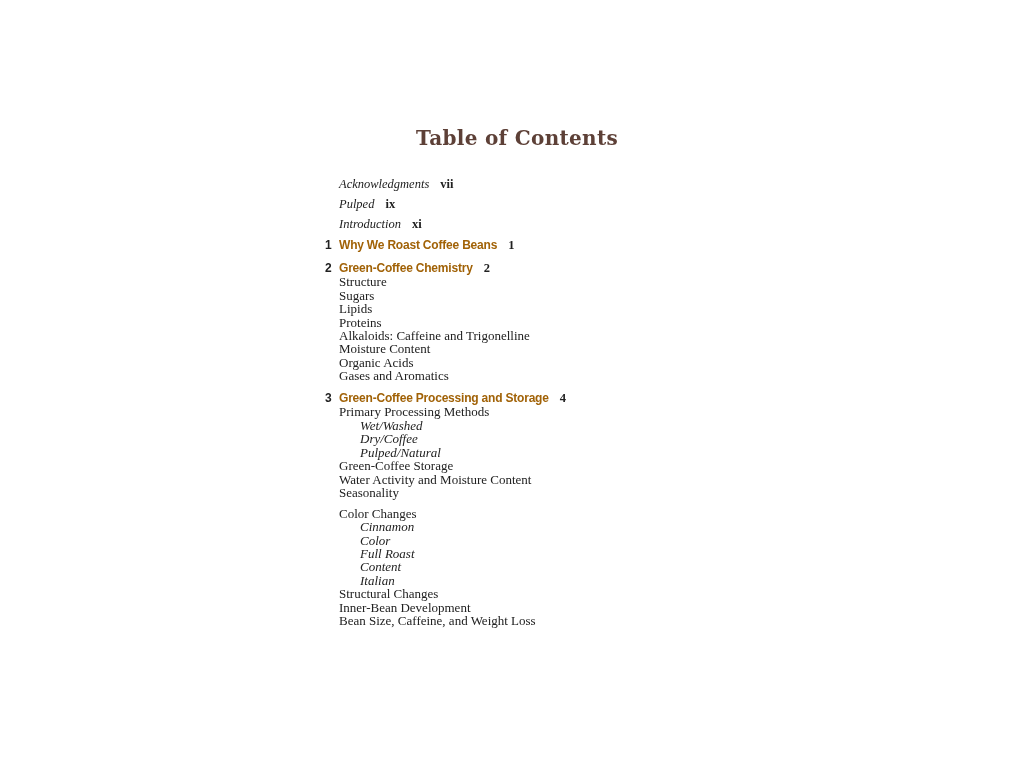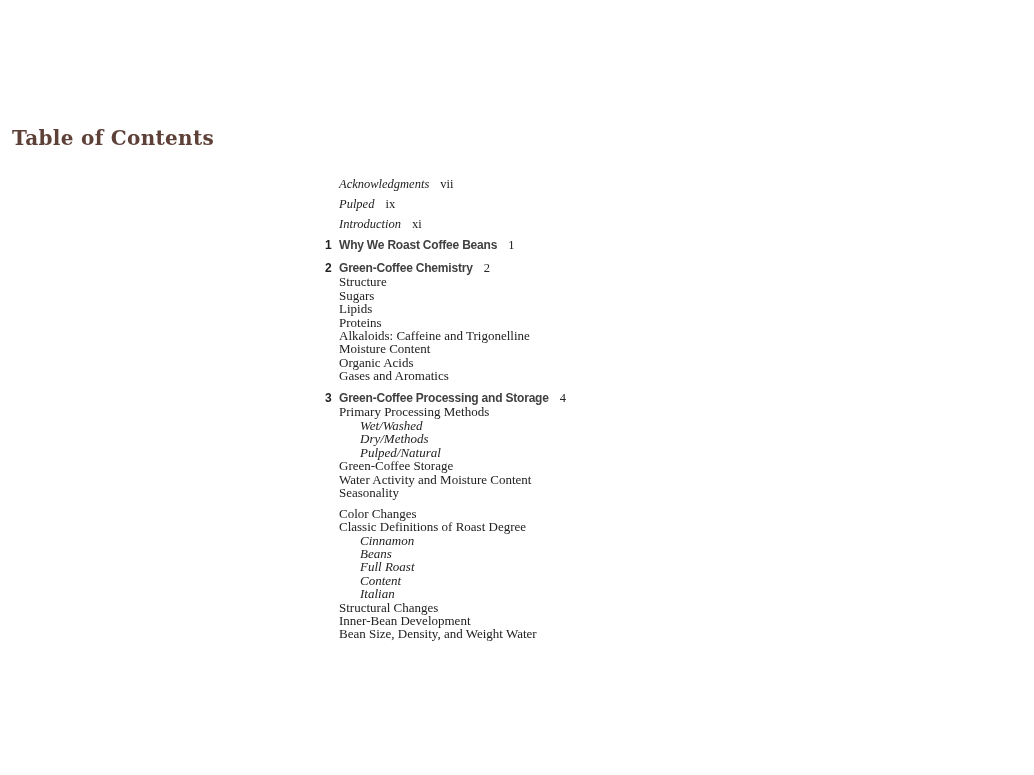--- a/index.html
+++ b/index.html
@@ -2,39 +2,39 @@
 <html><head>
 <meta charset="utf-8">
 <style>
   html,body{margin:0;padding:0;background:#ffffff;}
   .page{
     position:relative;width:1034px;height:775px;background:#ffffff;
     font-family:"Liberation Serif",serif;color:#212121;overflow:hidden;
   }
   .title{
     position:absolute;top:124px;left:12px;width:1010px;margin:0;
-    font-family:"DejaVu Serif",serif;
+    text-align:center;font-family:"DejaVu Serif",serif;
     font-size:20px;font-weight:700;letter-spacing:0.3px;line-height:28px;
   }
   .toc{position:absolute;left:325px;top:174px;width:440px;}
   .fm-row{height:20px;line-height:20px;padding-left:14px;font-style:italic;font-size:12.5px;}
   .fm-row .pagenum{font-style:normal;margin-left:11px;}
   .chapter{margin-top:7.5px;}
   .chapter.first{margin-top:3px;}
   .ch-head{line-height:13.4px;white-space:nowrap;}
   .ch-num{
     display:inline-block;width:14px;
     font-family:"Liberation Sans",sans-serif;font-weight:700;font-size:12px;
   }
   .ch-title{
     font-family:"Liberation Sans",sans-serif;font-weight:700;
-    font-size:12px;letter-spacing:-0.2px;color:#404040;
+    font-size:12px;letter-spacing:-0.2px;color:#a16207;
   }
   .ch-head .pagenum{margin-left:11px;font-size:12.5px;}
-  .pagenum{font-family:"Liberation Serif",serif;font-weight:400;}
+  .pagenum{font-family:"Liberation Serif",serif;font-weight:700;}
   .section{line-height:13.4px;padding-left:14px;font-size:13px;white-space:nowrap;}
   .section.sub{padding-left:35px;font-style:italic;}
 </style>
 </head>
 <body>
 
 <div class="page" style="background: rgb(255, 255, 255); color: rgb(33, 33, 33);">
   <h1 class="title" style="color: rgb(93, 64, 55);">Table of Contents</h1>
   <div class="toc">
     <div id="front-matter">
@@ -54,33 +54,32 @@
           <div class="section">Proteins</div>
           <div class="section">Alkaloids: Caffeine and Trigonelline</div>
           <div class="section">Moisture Content</div>
           <div class="section">Organic Acids</div>
           <div class="section">Gases and Aromatics</div>
         </div>
         <div class="chapter">
           <div class="ch-head"><span class="ch-num">3</span><span class="ch-title">Green-Coffee Processing and Storage</span><span class="pagenum">4</span></div>
           <div class="section">Primary Processing Methods</div>
           <div class="section sub">Wet/Washed</div>
-          <div class="section sub">Dry/Methods</div>
+          <div class="section sub">Dry/Coffee</div>
           <div class="section sub">Pulped/Natural</div>
           <div class="section">Green-Coffee Storage</div>
           <div class="section">Water Activity and Moisture Content</div>
           <div class="section">Seasonality</div>
         </div>
         <div class="chapter">
           <div class="section">Color Changes</div>
-          <div class="section">Classic Definitions of Roast Degree</div>
           <div class="section sub">Cinnamon</div>
-          <div class="section sub">Beans</div>
+          <div class="section sub">Color</div>
           <div class="section sub">Full Roast</div>
           <div class="section sub">Content</div>
           <div class="section sub">Italian</div>
           <div class="section">Structural Changes</div>
           <div class="section">Inner-Bean Development</div>
-          <div class="section">Bean Size, Density, and Weight Water</div>
+          <div class="section">Bean Size, Caffeine, and Weight Loss</div>
         </div>
       </div>
   </div>
 </div>
 
 </body></html>

